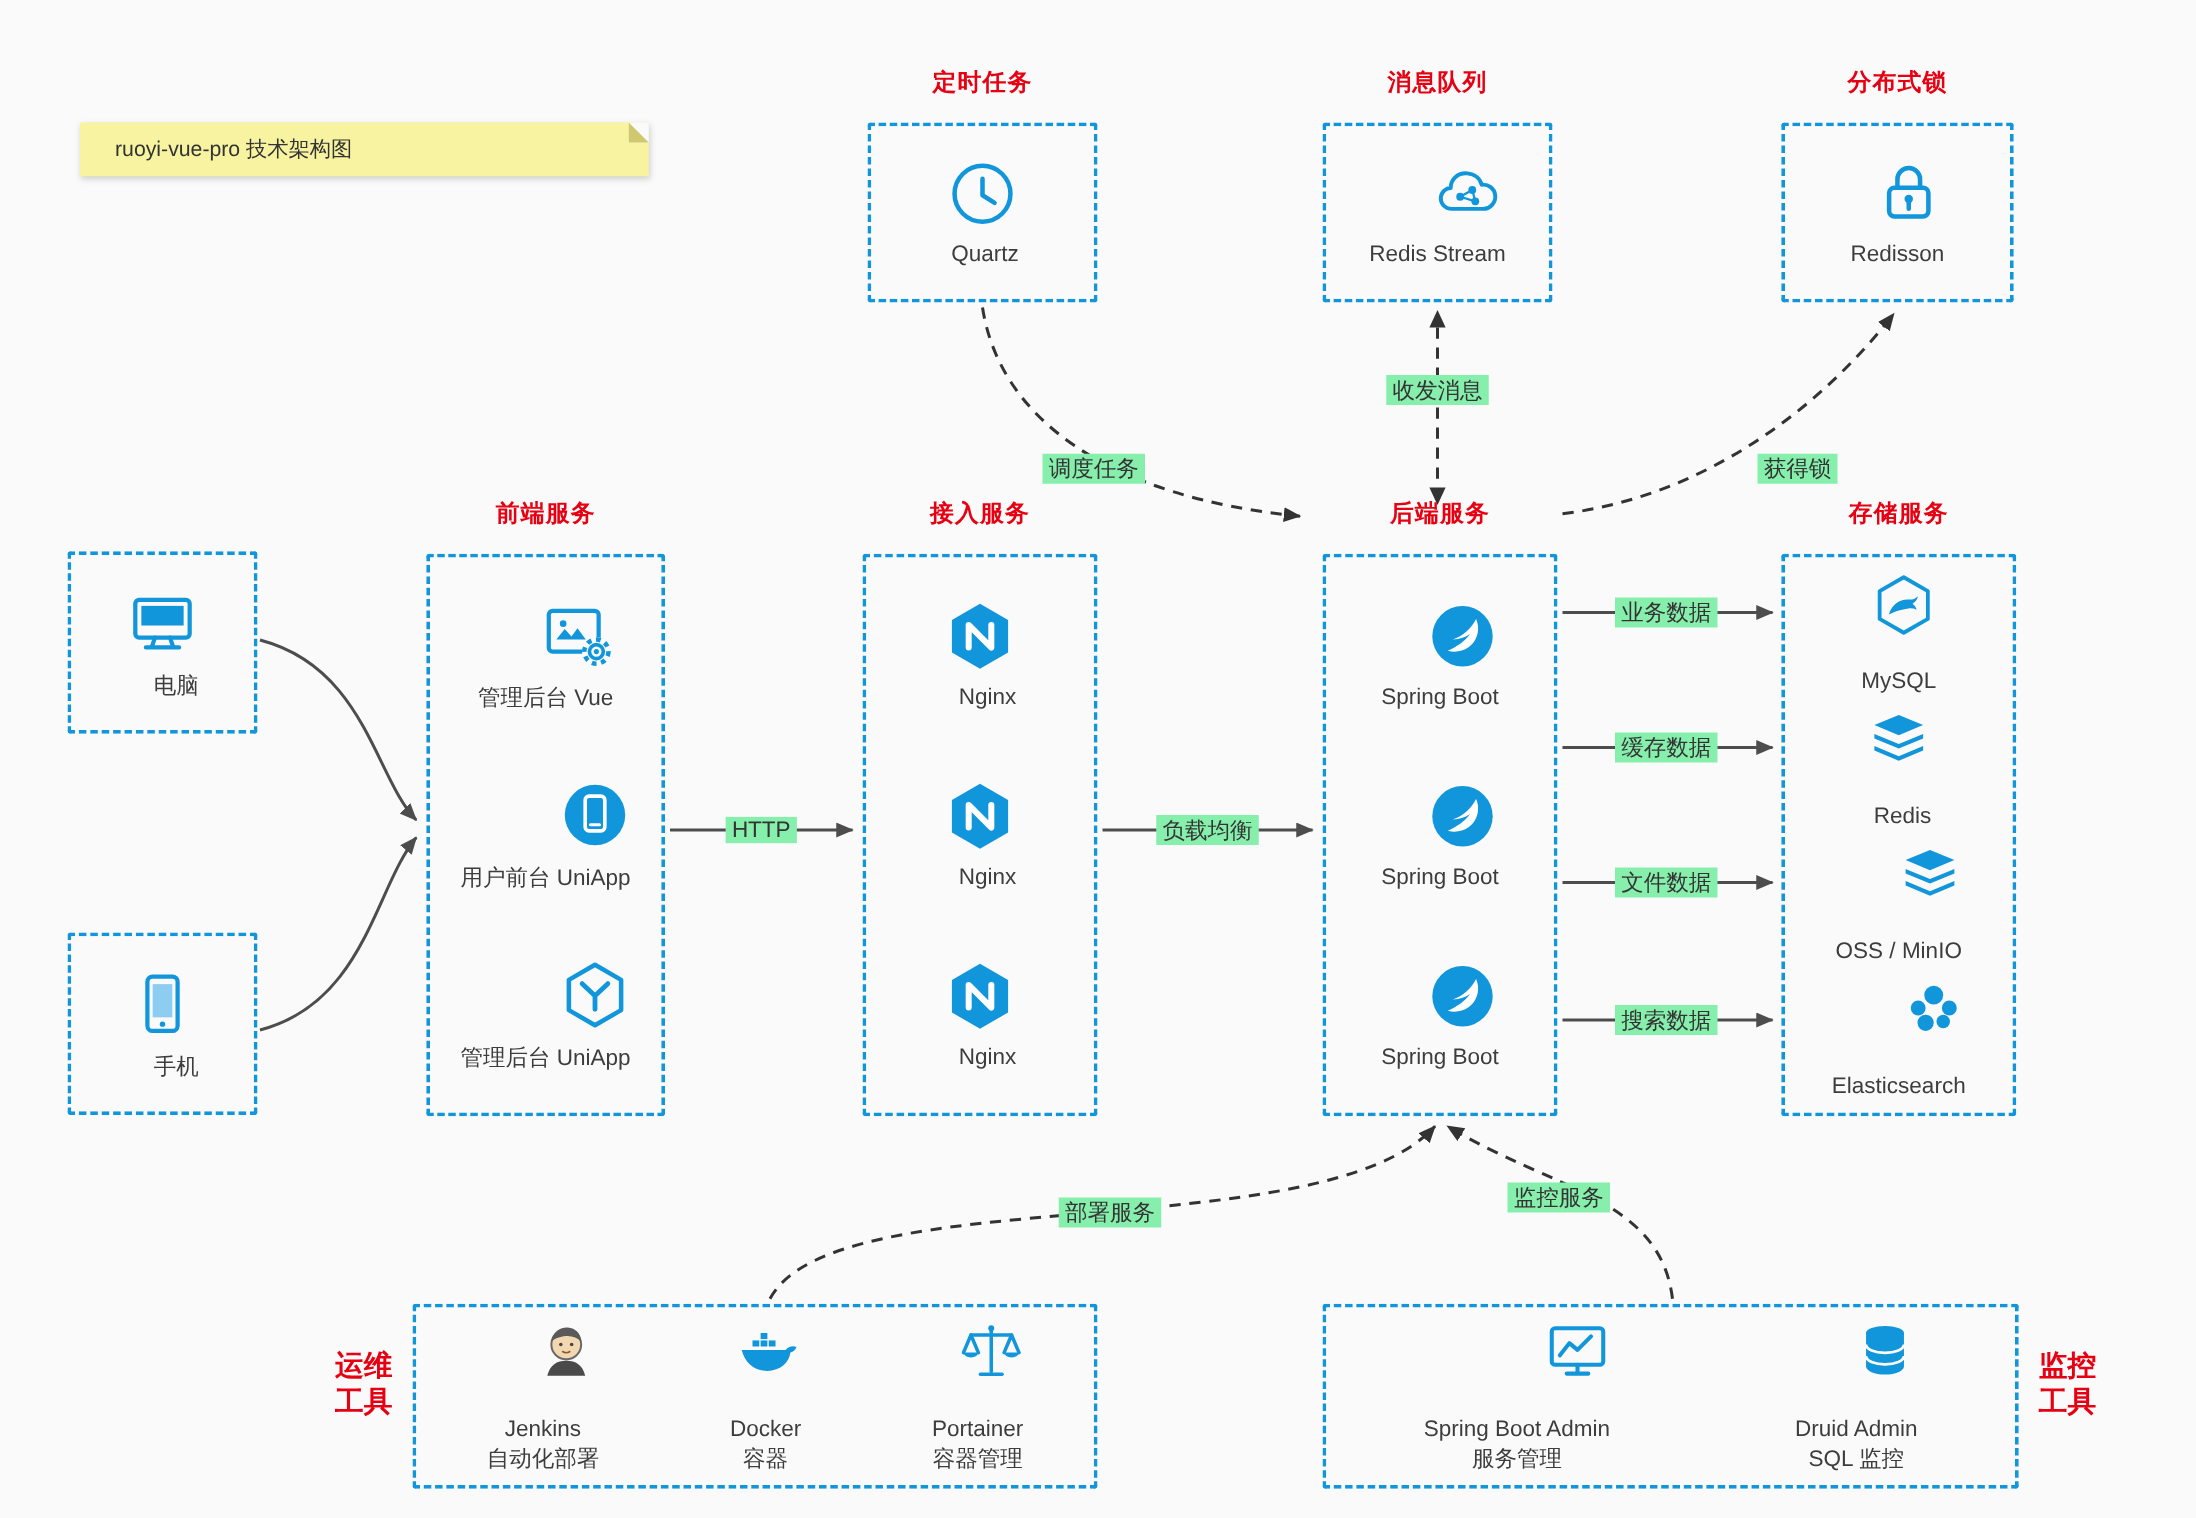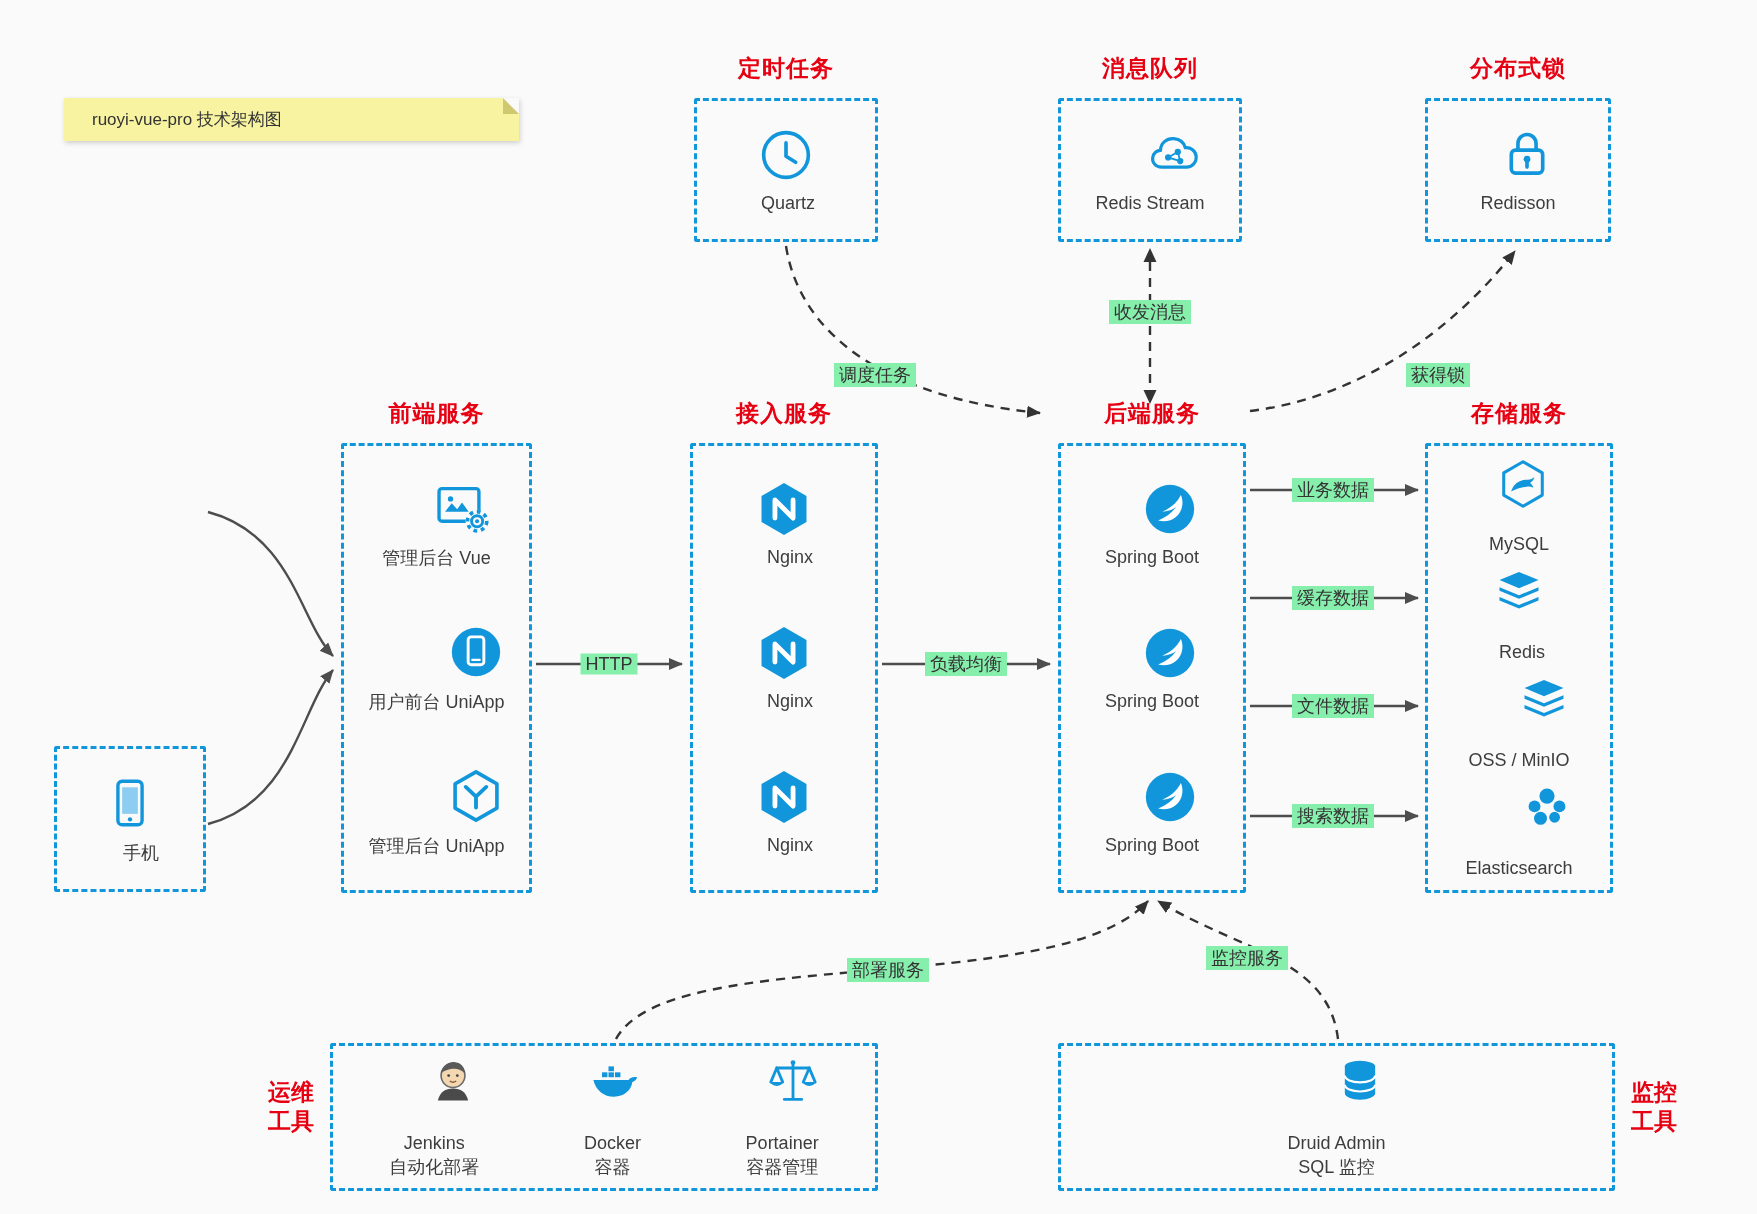--- a/index.html
+++ b/index.html
@@ -9,21 +9,21 @@
   .edges { position:absolute; left:0; top:0; width:1757px; height:1214px; pointer-events:none; }
   .dbox { position:absolute; border:3px dashed #1296db; border-radius:3px;
           display:flex; flex-direction:column; justify-content:space-around; align-items:center; padding:6px 4px; }
   .dbox.row { flex-direction:row; }
   .node { display:flex; flex-direction:column; align-items:flex-end; gap:9px; }
   .node.tight { gap:24px; }
   .icon { width:58px; height:58px; }
   .icon-sm { width:52px; height:52px; }
   .nlabel { font-size:18px; color:#3d3d3d; white-space:nowrap; }
   .nlabel2 { text-align:center; font-size:18px; color:#3d3d3d; line-height:24px; white-space:nowrap; }
-  .sec-title { position:absolute; text-align:center; font-size:23px; font-weight:bold; color:#e60012; letter-spacing:1px; }
+  .sec-title { position:absolute; text-align:center; font-size:19px; font-weight:bold; color:#e60012; letter-spacing:1px; }
   .side-title { position:absolute; transform:translate(-50%,0); text-align:center; font-size:23px; font-weight:bold; color:#e60012; line-height:29px; }
   .elabel { position:absolute; transform:translate(-50%,-50%); font-size:18px; color:#333;
             background:#86efac; padding:0 5px; white-space:nowrap; }
   .note { position:absolute; left:64px; top:98px; width:455px; background:#f7f3a0;
           padding:9px 28px; font-size:17px; color:#333; line-height:25px;
           box-shadow:1px 2px 5px rgba(0,0,0,0.18); }
   .note::after { content:''; position:absolute; top:0; right:0; width:0; height:0;
                  border-top:16px solid #fafafa; border-left:16px solid #cfc86e; }
   .hiddefs { position:absolute; width:0; height:0; overflow:hidden; }
 </style>
@@ -219,20 +219,28 @@
   </div>
   <div class="dbox" style="left:1425px;top:98px;width:186px;height:144px">
     <div class="node">
       <svg class="icon">
           <use href="#sym-lock"></use>
         </svg>
       <span class="nlabel">Redisson</span>
     </div>
   </div>
 
+  <div class="dbox" style="left:54px;top:441px;width:152px;height:146px">
+    <div class="node">
+      <svg class="icon">
+          <use href="#sym-pc"></use>
+        </svg>
+      <span class="nlabel">电脑</span>
+    </div>
+  </div>
   <div class="dbox" style="left:54px;top:746px;width:152px;height:146px">
     <div class="node">
       <svg class="icon">
           <use href="#sym-mobile"></use>
         </svg>
       <span class="nlabel">手机</span>
     </div>
   </div>
 
   <div class="sec-title" style="left:341px;top:398px;width:191px">前端服务</div>
@@ -358,20 +366,29 @@
           <use href="#sym-portainer"></use>
         </svg>
       <div class="nlabel2">
         <div>Portainer</div>
         <div>容器管理</div>
       </div>
     </div>
   </div>
 
   <div class="dbox row" style="left:1058px;top:1043px;width:557px;height:148px">
+    <div class="node tight">
+      <svg class="icon-sm">
+          <use href="#sym-sba"></use>
+        </svg>
+      <div class="nlabel2">
+        <div>Spring Boot Admin</div>
+        <div>服务管理</div>
+      </div>
+    </div>
     <div class="node tight">
       <svg class="icon-sm">
           <use href="#sym-druid"></use>
         </svg>
       <div class="nlabel2">
         <div>Druid Admin</div>
         <div>SQL 监控</div>
       </div>
     </div>
   </div>

